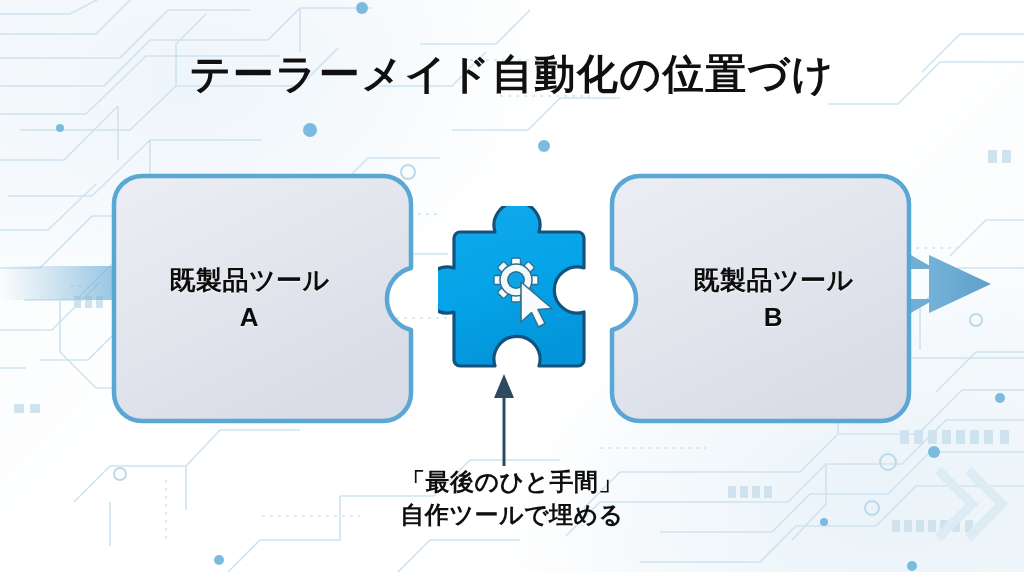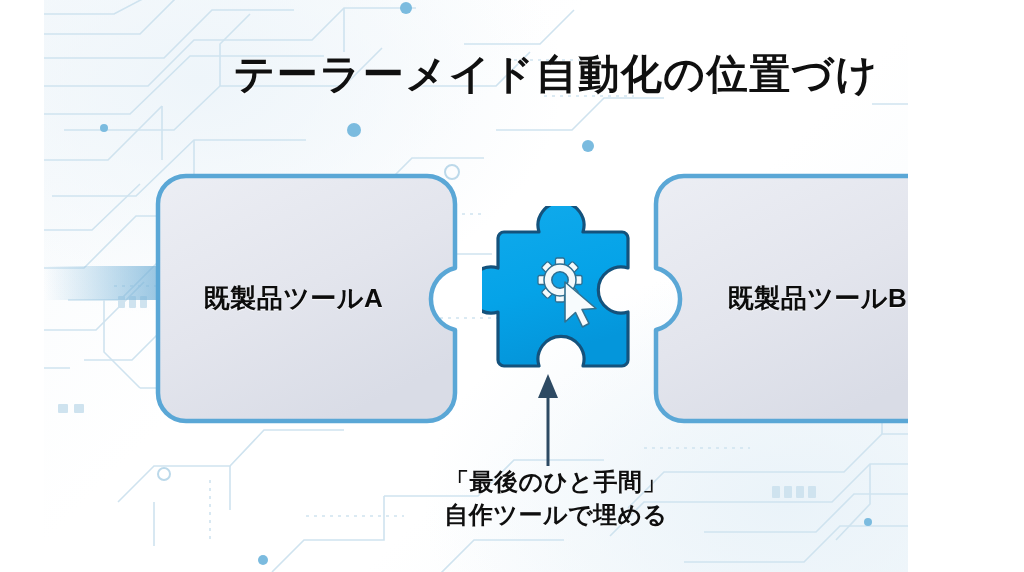--- a/index.html
+++ b/index.html
@@ -3,26 +3,25 @@
 <meta charset="utf-8">
 <title>テーラーメイド自動化の位置づけ</title>
 <style>
   html,body{margin:0;padding:0;}
   body{
     width:1024px;height:572px;overflow:hidden;
     font-family:"Liberation Sans","DejaVu Sans",sans-serif;
     background:#ffffff;
   }
   .slide{
-    position:relative;width:864px;height:572px;overflow:hidden;
+    position:relative;width:1024px;height:572px;overflow:hidden;
     background:
       radial-gradient(ellipse 520px 340px at 18% 14%, #eef5fa 0%, rgba(238,245,250,0) 70%),
       radial-gradient(ellipse 520px 340px at 86% 88%, #eaf3f9 0%, rgba(234,243,249,0) 70%),
       linear-gradient(135deg,#f7fafc 0%,#ffffff 38%,#ffffff 62%,#f3f8fb 100%);
-    margin-left: 44px;
   }
   
   .circuit{position:absolute;inset:0;width:1024px;height:572px;pointer-events:none;}
 
   
   .flow-tail{
     position:absolute;left:0;top:283px;width:132px;height:34px;
     transform:translateY(-50%);
     background:linear-gradient(90deg,rgba(125,183,219,0) 0%,rgba(125,183,219,.30) 35%,rgba(118,178,216,.85) 100%);
   }
@@ -30,21 +29,21 @@
 
   
   .tool-box{
     position:absolute;top:172px;width:305px;height:253px;
   }
   .tool-box.left{left:110px;}
   .tool-box.right{left:608px;}
   .tool-box svg{position:absolute;inset:0;}
   .tool-label{
     position:absolute;top:0;left:0;width:305px;height:253px;
-    display:flex;align-items:center;justify-content:center;
+    display:flex;flex-direction:column;align-items:center;justify-content:center;
     font-weight:700;color:#0c0c0c;font-size:26px;line-height:1.42;
     letter-spacing:.5px;text-align:center;
     text-shadow:0 1px 1px rgba(255,255,255,.85);
   }
   .tool-box.left  .tool-label{padding-right:26px;box-sizing:border-box;}
   .tool-box.right .tool-label{padding-left:26px;box-sizing:border-box;}
 
   
   .puzzle{position:absolute;left:438px;top:206px;width:186px;height:176px;}
   .puzzle svg{position:absolute;inset:0;}

